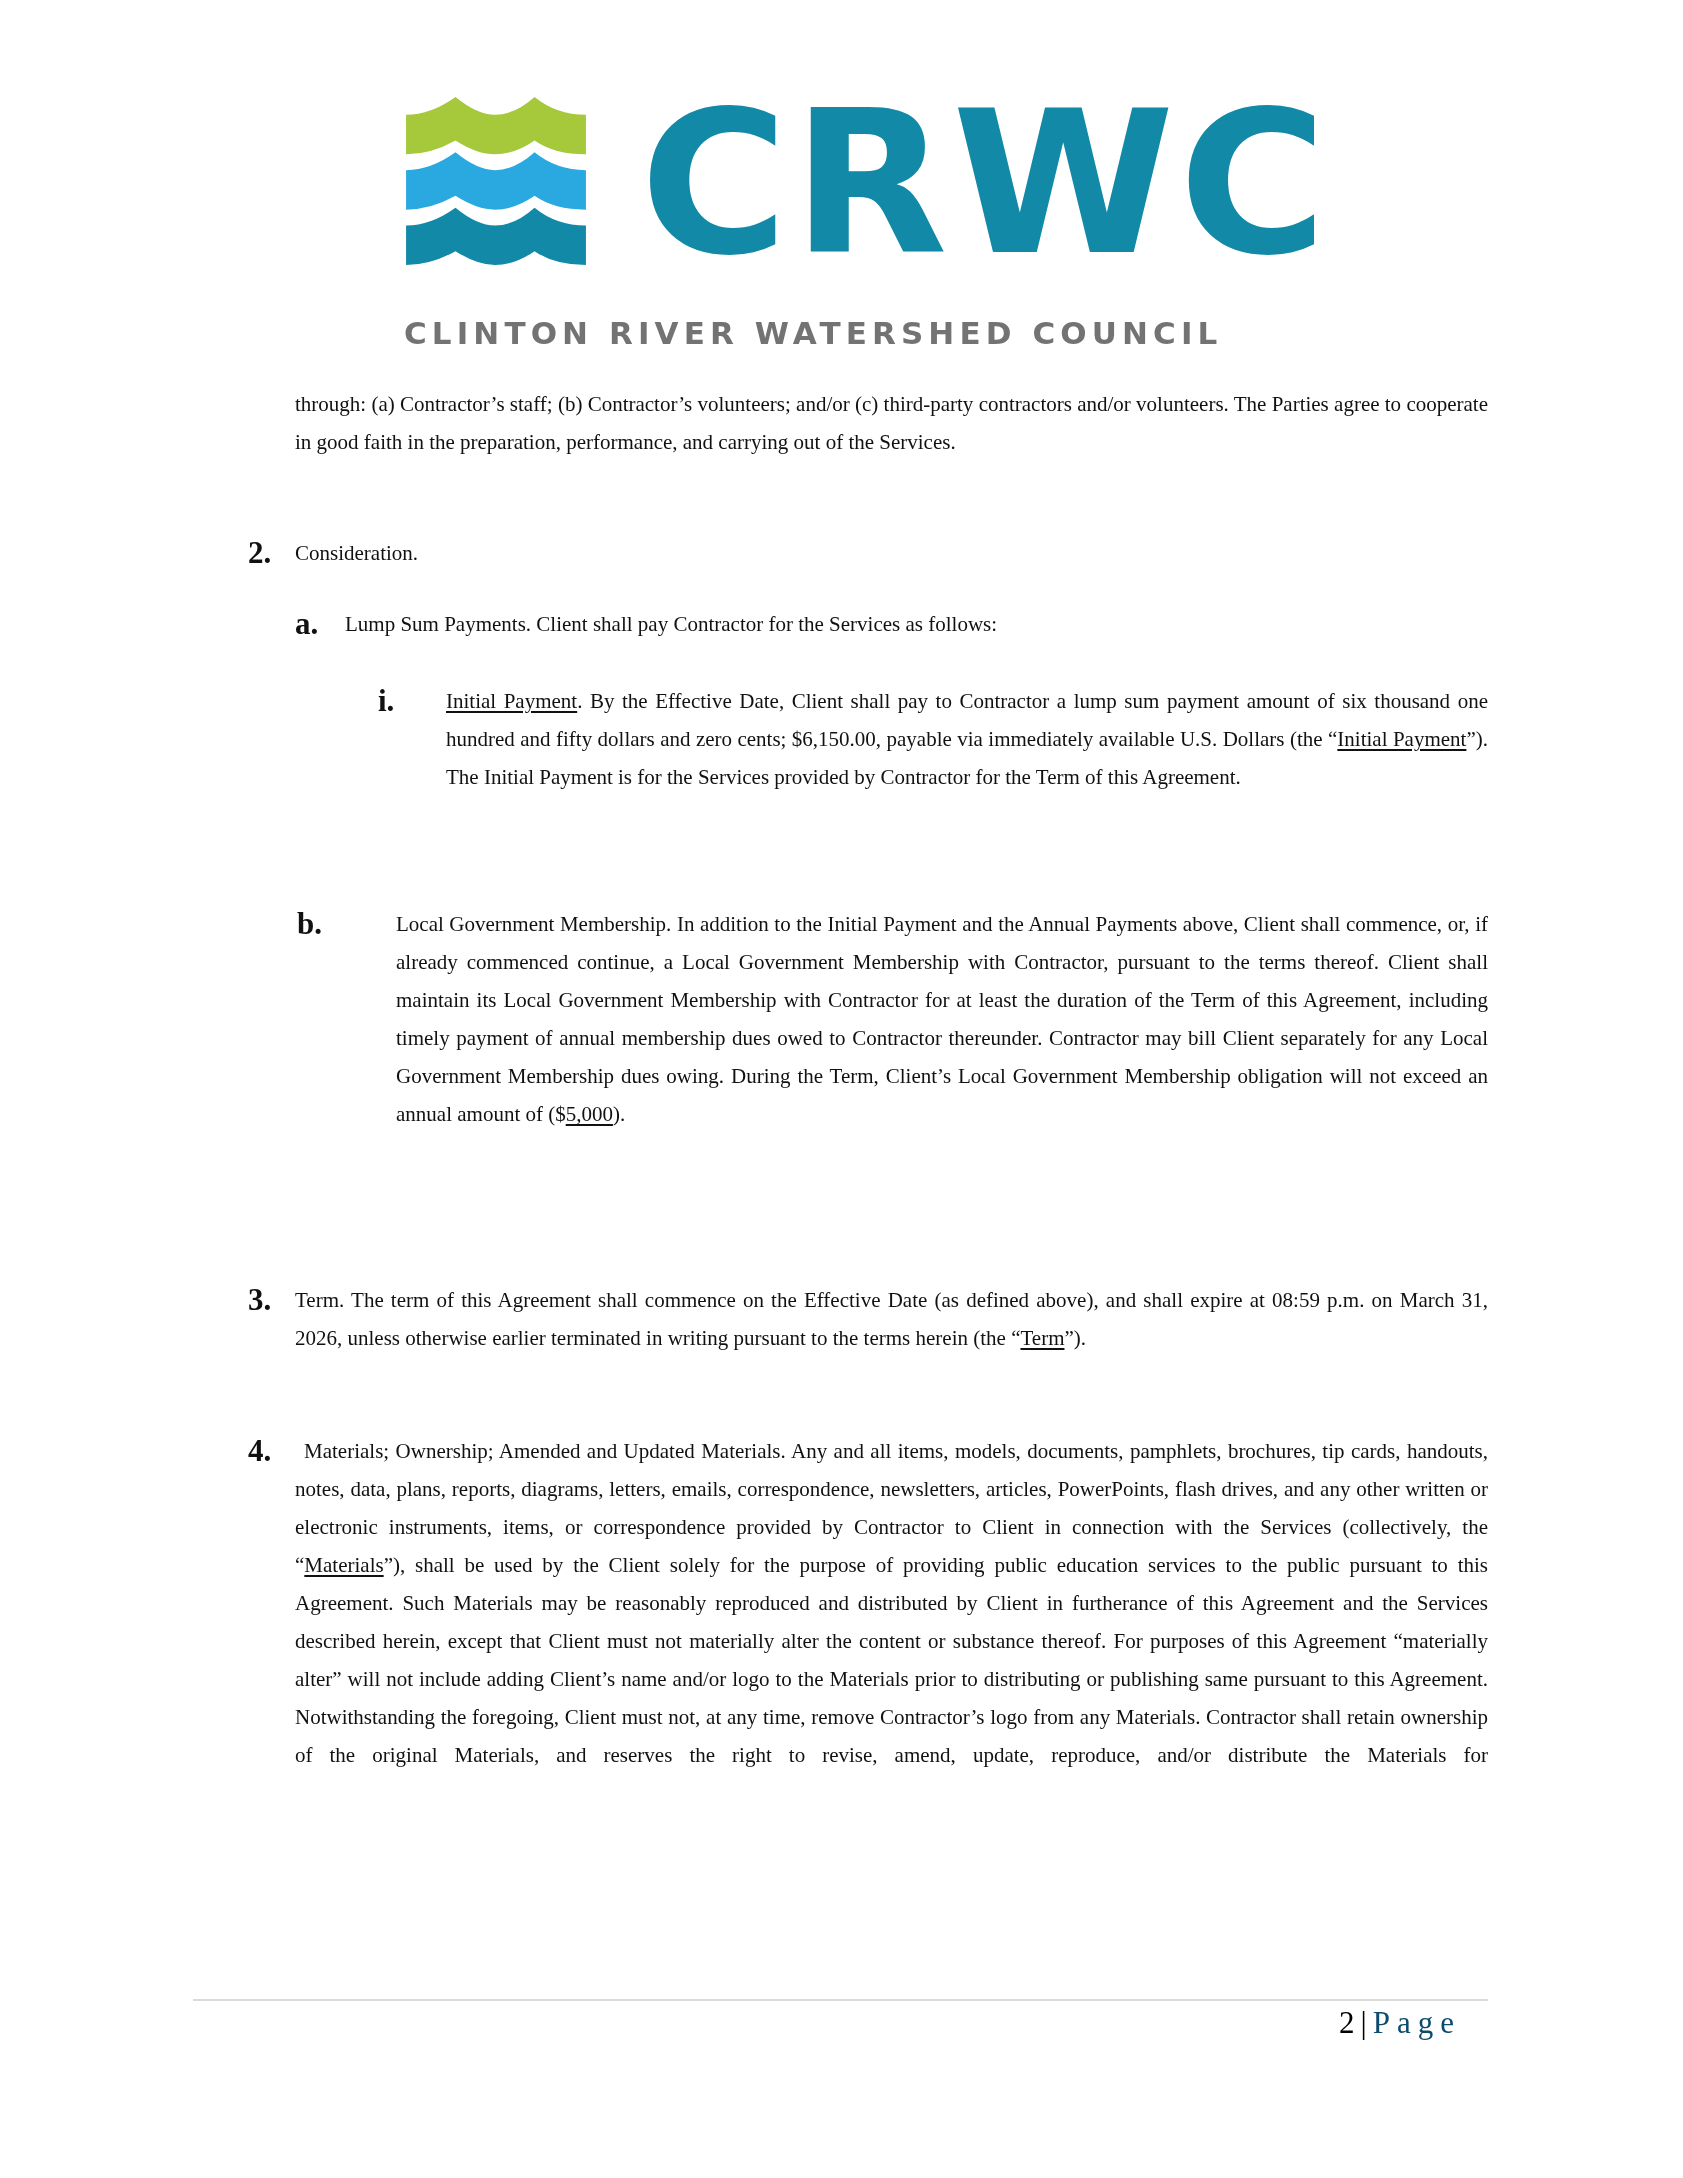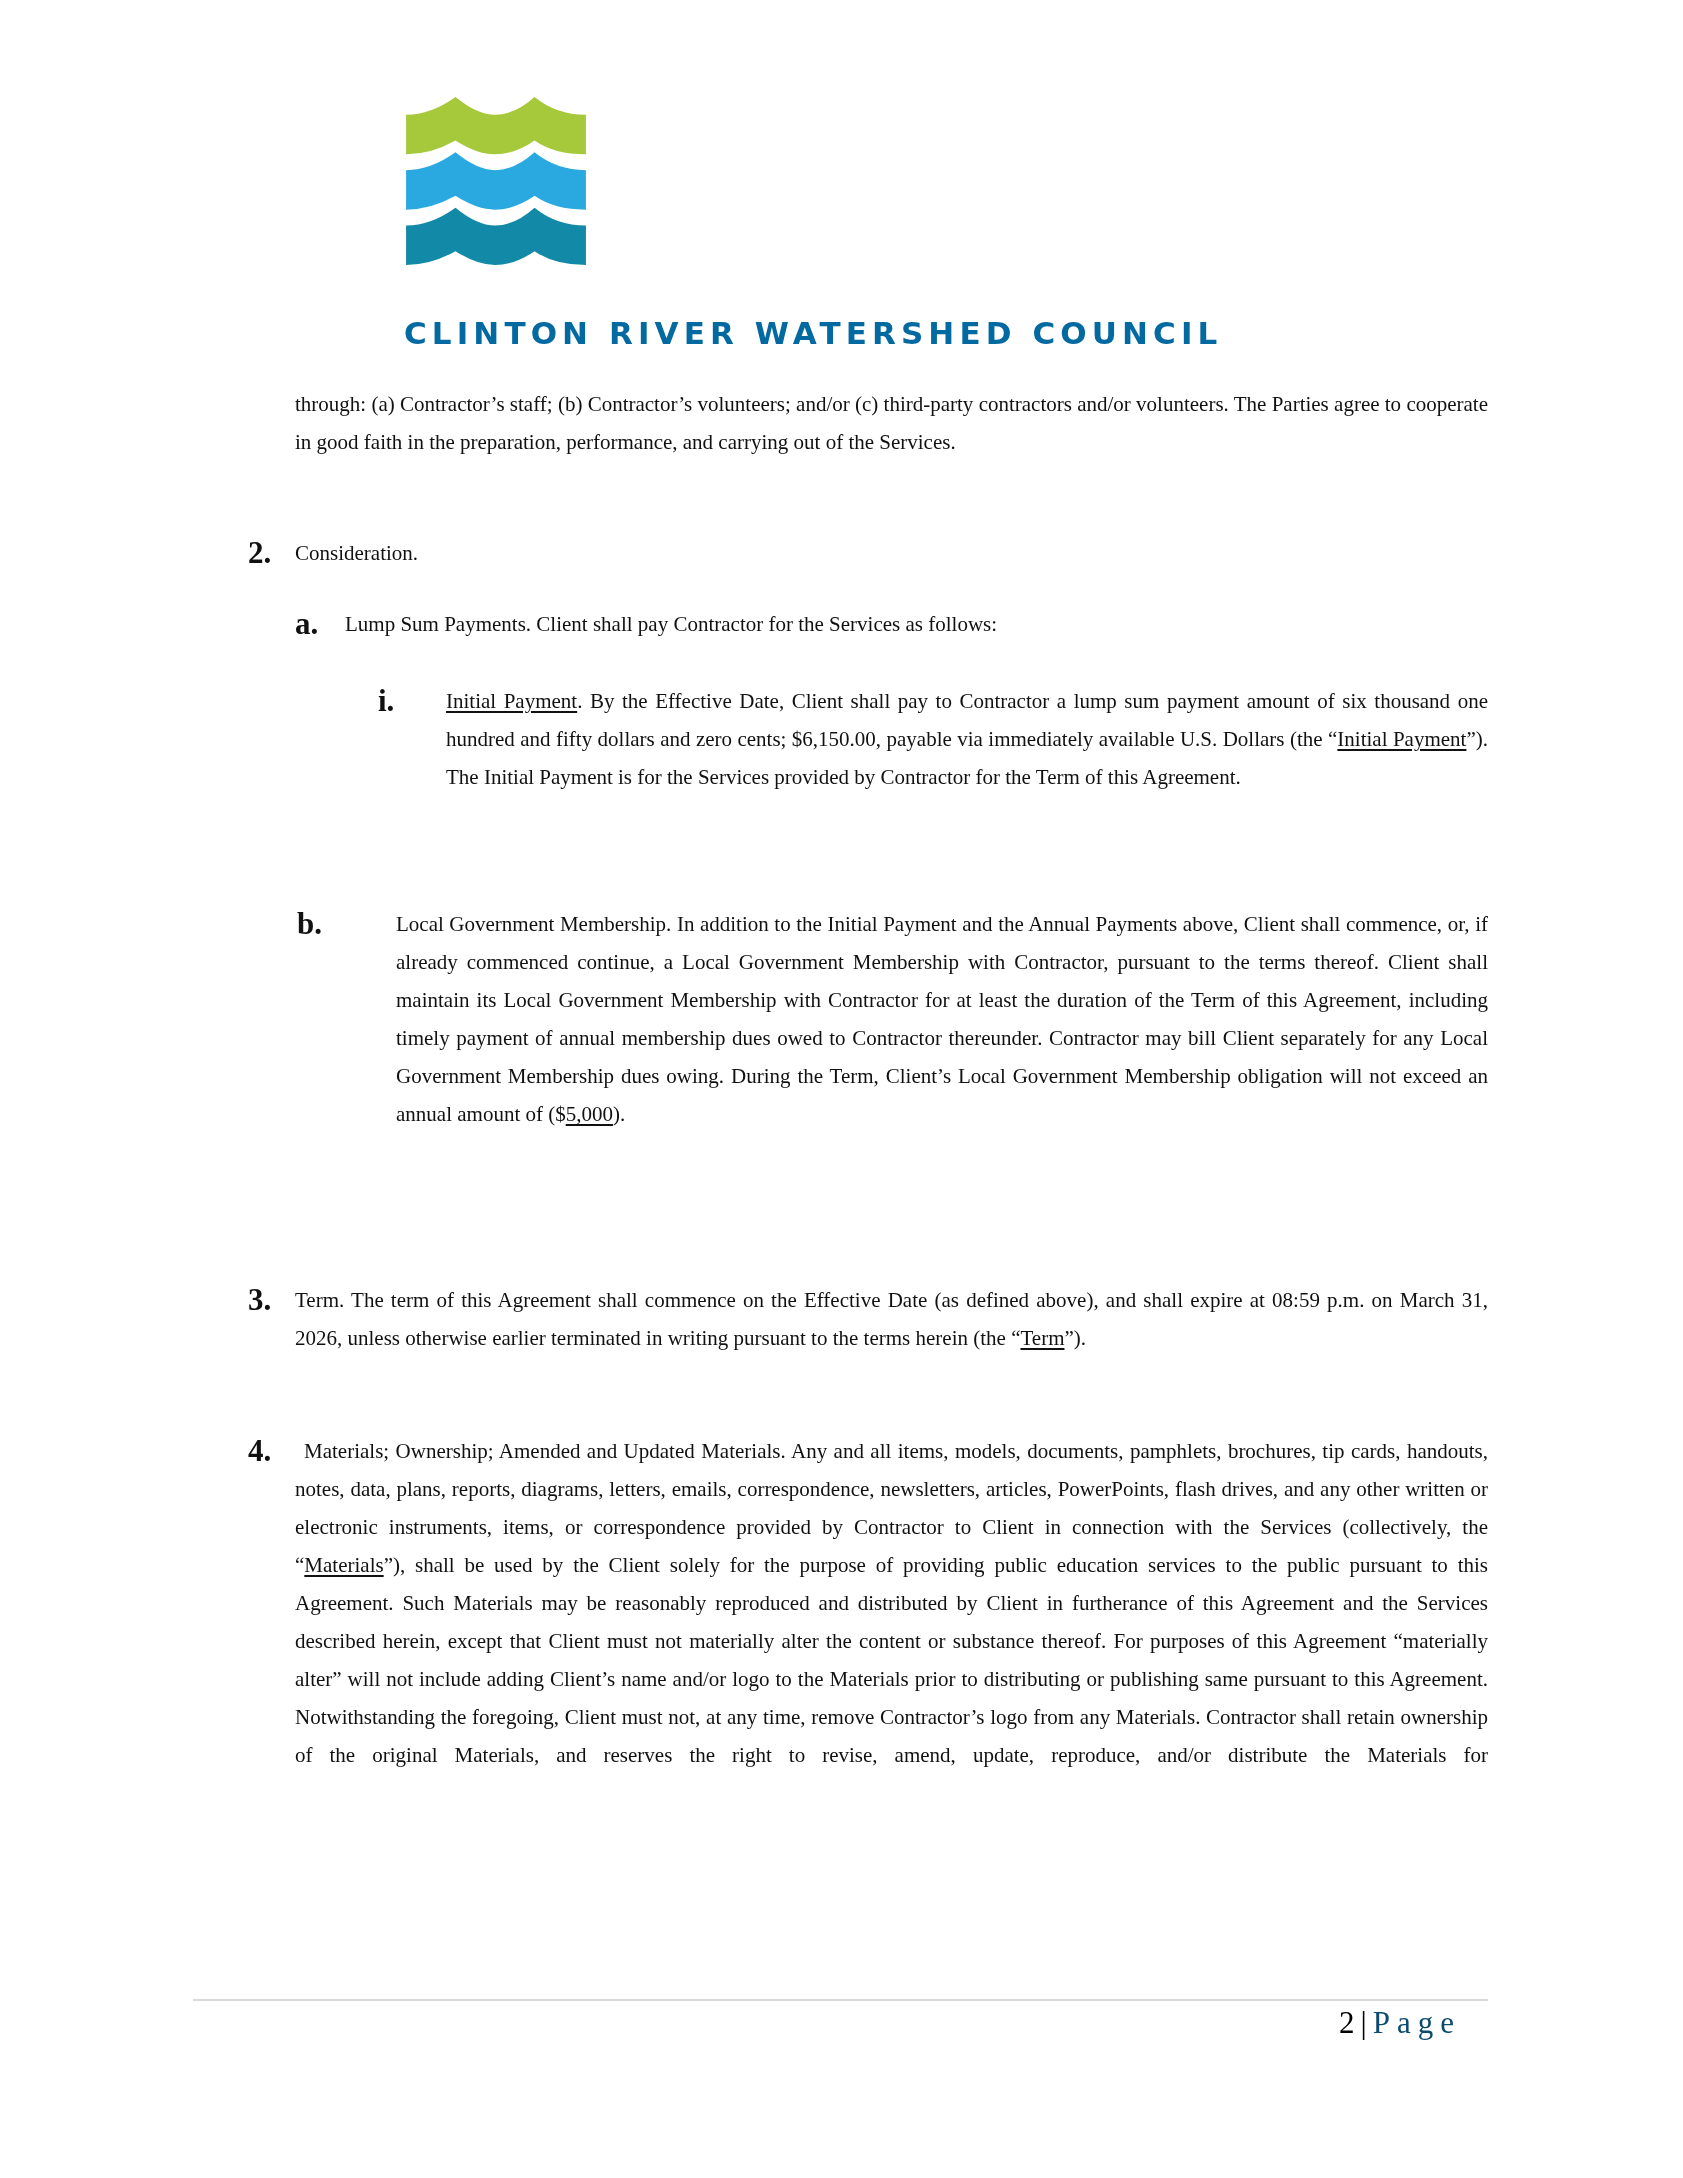--- a/index.html
+++ b/index.html
@@ -7,21 +7,21 @@
          font-family: "Liberation Serif", "DejaVu Serif", serif; color: #111; }
   .logo { position: absolute; left: 406px; top: 97px; width: 871px; height: 257px; }
   .logo-icon { position: absolute; left: 0; top: 0; width: 180px; height: 168px; }
   .logo-word { position: absolute; left: 234px; top: 87px; transform: translateY(-50%);
                font-family: "DejaVu Sans", "Liberation Sans", sans-serif; font-weight: bold;
                font-size: 198px; line-height: 1; letter-spacing: 4px; color: #1289A7;
                transform-origin: left center; }
   .logo-word span { display: inline-block; transform: scaleX(1.02); transform-origin: left; }
   .logo-tag { position: absolute; left: -2px; top: 218px; width: 871px;
               font-family: "DejaVu Sans", "Liberation Sans", sans-serif; font-weight: bold;
-              font-size: 31px; letter-spacing: 5.1px; color: #0369a1; white-space: nowrap; }
+              font-size: 31px; letter-spacing: 5.1px; color: #737373; white-space: nowrap; }
 
   .body { position: absolute; left: 0; top: 0; width: 1683px; }
   .p { position: absolute; font-size: 21px; line-height: 38px; text-align: justify;
        text-align-last: left; }
   .num { position: absolute; font-weight: bold; font-size: 31px; line-height: 38px; }
   b { font-weight: normal; }
   u { text-decoration: underline; text-underline-offset: 3px; margin-top: 18px; }
 
   .rule { position: absolute; left: 193px; top: 1999px; width: 1295px; height: 2px; background: #dadada; }
   .pagenum { position: absolute; left: 1339px; top: 2004px; font-size: 31px; line-height: 38px; white-space: nowrap; }
@@ -34,20 +34,21 @@
 
 <div class="logo">
   <svg class="logo-icon" viewBox="0 0 182 170" xmlns="http://www.w3.org/2000/svg">
 
     <path d="M0,18 Q25,18 50,0 Q72,18 90,18 Q110,18 130,0 Q152,18 182,18 L182,58 Q150,58 130,44 Q110,58 90,58 Q72,58 50,44 Q25,58 0,58 Z" fill="#A5C93A"></path>
 
     <path d="M0,74 Q25,74 50,56 Q72,74 90,74 Q110,74 130,56 Q152,74 182,74 L182,114 Q150,114 130,100 Q110,114 90,114 Q72,114 50,100 Q25,114 0,114 Z" fill="#29A9E0"></path>
 
     <path d="M0,130 Q25,130 50,112 Q72,130 90,130 Q110,130 130,112 Q152,130 182,130 L182,170 Q150,170 130,156 Q110,170 90,170 Q72,170 50,156 Q25,170 0,170 Z" fill="#1289A7"></path>
   </svg>
+  <div class="logo-word"><span>CRWC</span></div>
   <div class="logo-tag">CLINTON RIVER WATERSHED COUNCIL</div>
 </div>
 
 <div class="body">
 
   <div class="p" style="left:295px; top:385px; width:1193px;">through: (a) Contractor’s staff; (b) Contractor’s volunteers; and/or (c) third-party contractors and/or volunteers. The Parties agree to cooperate in good faith in the preparation, performance, and carrying out of the Services.</div>
 
   <div class="num" style="left:248px; top:534px;">2.</div>
   <div class="p" style="left:295px; top:534px; width:1193px;"><b>Consideration</b><span>.</span></div>
 

